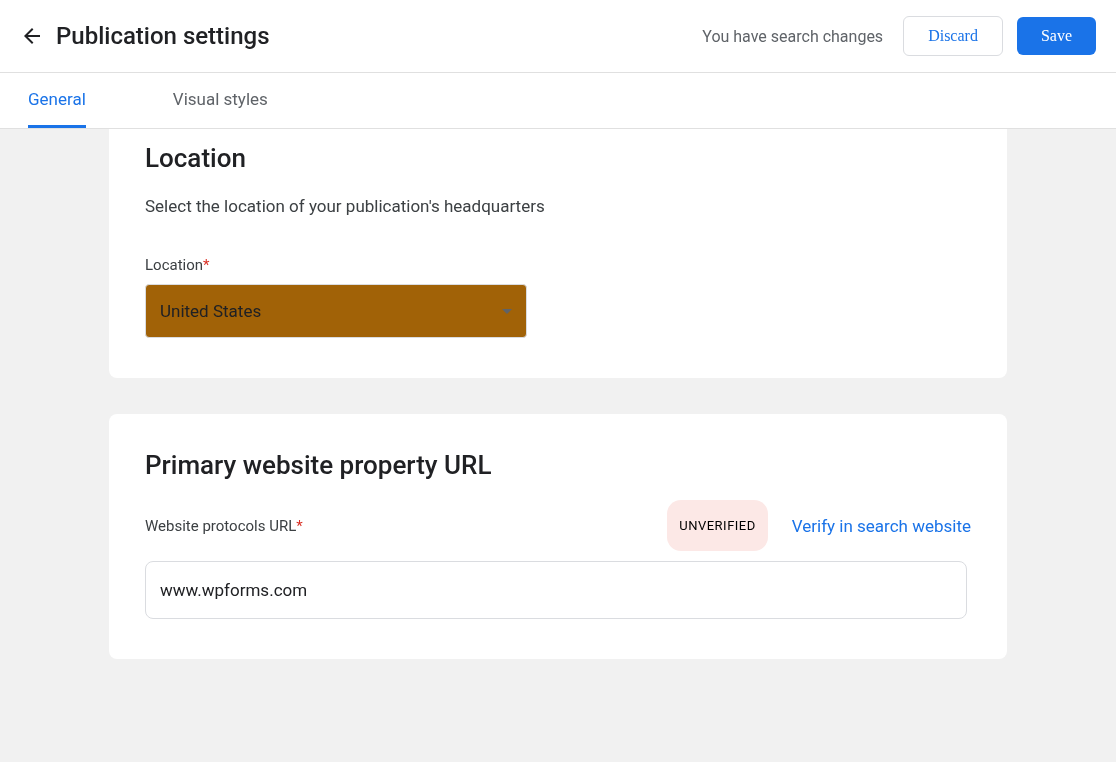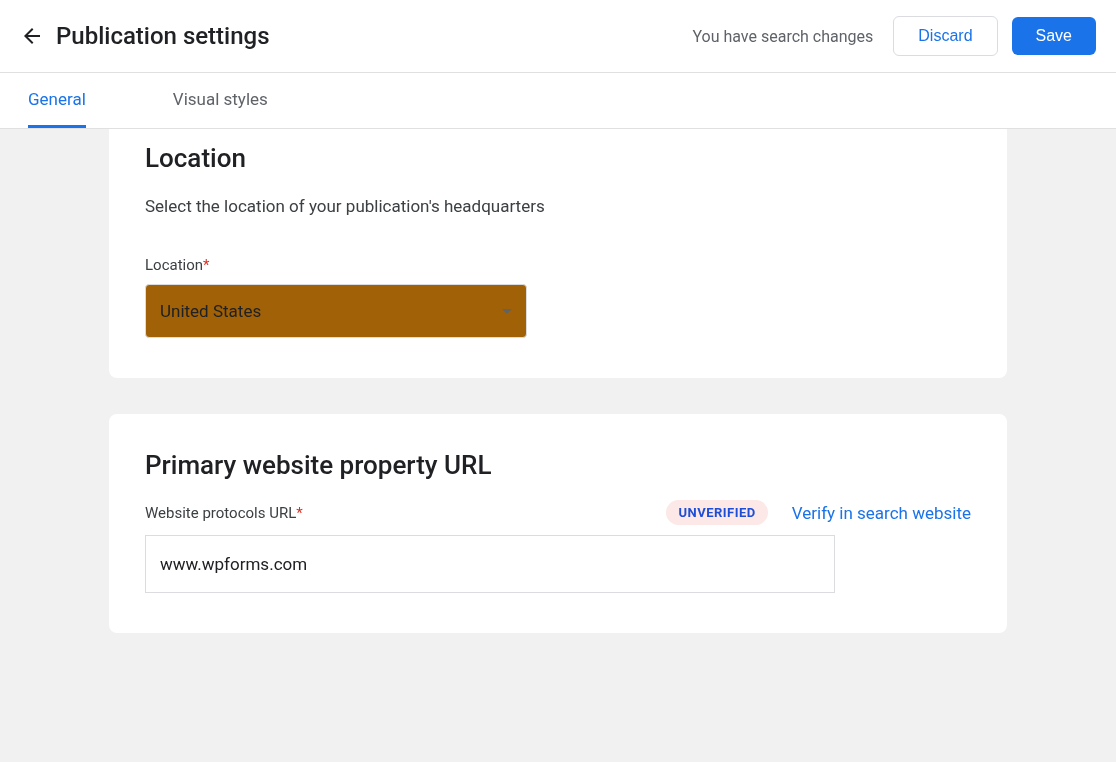--- a/index.html
+++ b/index.html
@@ -41,21 +41,21 @@
       color: #5f6368;
       margin-right: 20px;
     }
     .btn {
       padding: 10px 24px;
       border-radius: 6px;
       font-size: 16px;
       font-weight: 500;
       cursor: pointer;
       border: none;
-      font-family: Liberation Sans, sans-serif;
+      font-family: Liberation Serif, serif;
     }
     .btn-discard {
       background: #fff;
       color: #1a73e8;
       border: 1px solid #dadce0;
       margin-right: 14px;
     }
     .btn-save {
       background: #1a73e8;
       color: #fff;
@@ -154,37 +154,37 @@
       justify-content: space-between;
       margin-bottom: 10px;
     }
     .url-right {
       display: flex;
       align-items: center;
       gap: 24px;
     }
     .badge {
       background: #fce8e6;
-      color: #1d4ed8;
+      color: #000000;
       font-size: 13px;
-      font-weight: 700;
-      padding: 5px 12px;
+      font-weight: 400;
+      padding: 18px 12px;
       border-radius: 14px;
       letter-spacing: 0.5px;
     }
     .verify-link {
       color: #1a73e8;
       font-size: 17px;
       cursor: pointer;
     }
     .text-input {
-      width: 690px;
+      width: 822px;
       padding: 18px 14px;
       border: 1px solid #dadce0;
-      border-radius: 0;
+      border-radius: 8px;
       font-size: 17px;
       color: #202124;
       font-family: inherit;
     }
   </style>
 </head>
 <body>
 
 <div class="header">
   <div class="back-arrow">

